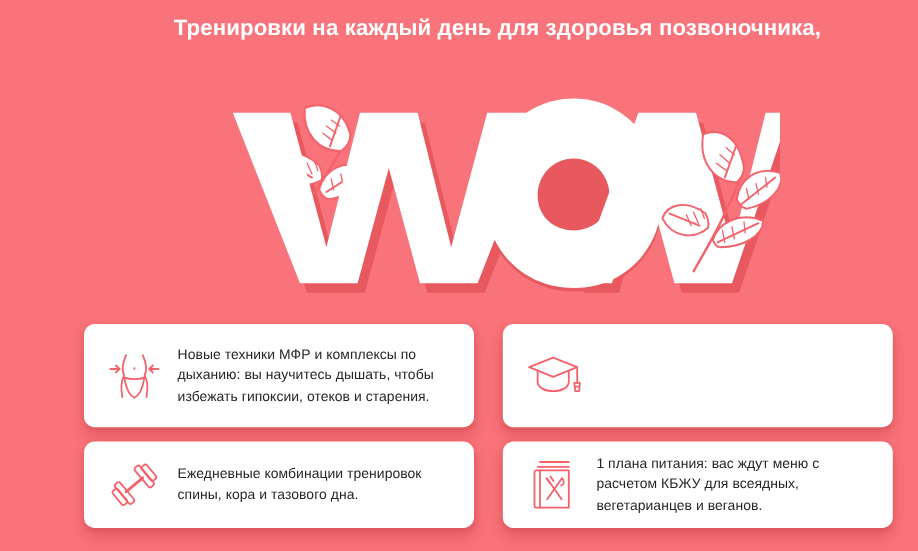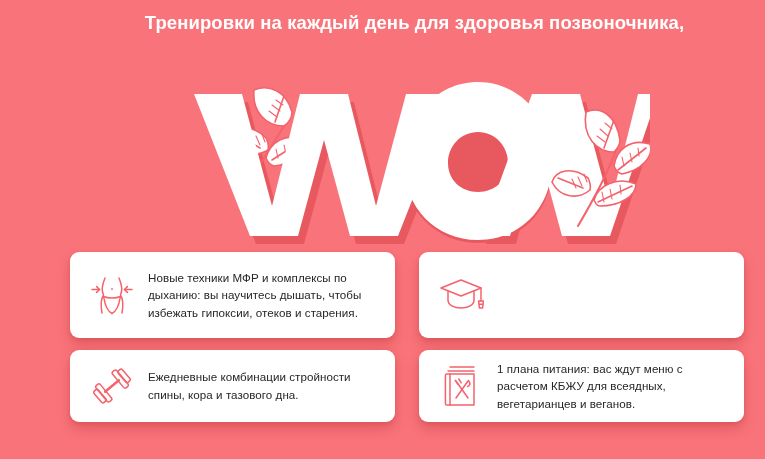--- a/index.html
+++ b/index.html
@@ -55,21 +55,21 @@
   }
   .logo-svg {
     display: block;
     margin: 0 auto;
   }
 
   
   .cards {
     position: absolute;
     left: 38px;
-    top: 252px;
+    top: 270px;
     width: 674px;
     display: grid;
     grid-template-columns: 325px 325px;
     grid-template-rows: 78px 72px;
     column-gap: 24px;
     row-gap: 20px;
   }
 
   .card {
     position: relative;
@@ -223,21 +223,21 @@
             <path d="M13 20 L 31 20" stroke-width="2.4"></path>
 
             <rect x="3.5" y="12.5" width="5.5" height="15" rx="2"></rect>
             <rect x="8.5" y="9.5" width="5.5" height="21" rx="2"></rect>
 
             <rect x="30" y="9.5" width="5.5" height="21" rx="2"></rect>
             <rect x="35" y="12.5" width="5.5" height="15" rx="2"></rect>
           </g>
         </svg>
       </span>
-      <span class="card-text">Ежедневные комбинации стройности спины, кора и тазового дна.</span>
+      <span class="card-text">Ежедневные комбинации тренировок спины, кора и тазового дна.</span>
     </div>
 
     <div class="card">
       <span class="card-icon">
         <svg width="40" height="46" viewBox="0 0 40 46" fill="none" stroke="#f4626b" stroke-width="1.5" stroke-linecap="round" stroke-linejoin="round">
 
           <path d="M9 4 L 33 4"></path>
           <path d="M7 8 L 33 8"></path>
 
           <path d="M6 11 L 33 11 L 33 42 L 6 42 C 5 42 4.4 41.3 4.4 40.4 L 4.4 12.6 C 4.4 11.7 5 11 6 11 Z"></path>

